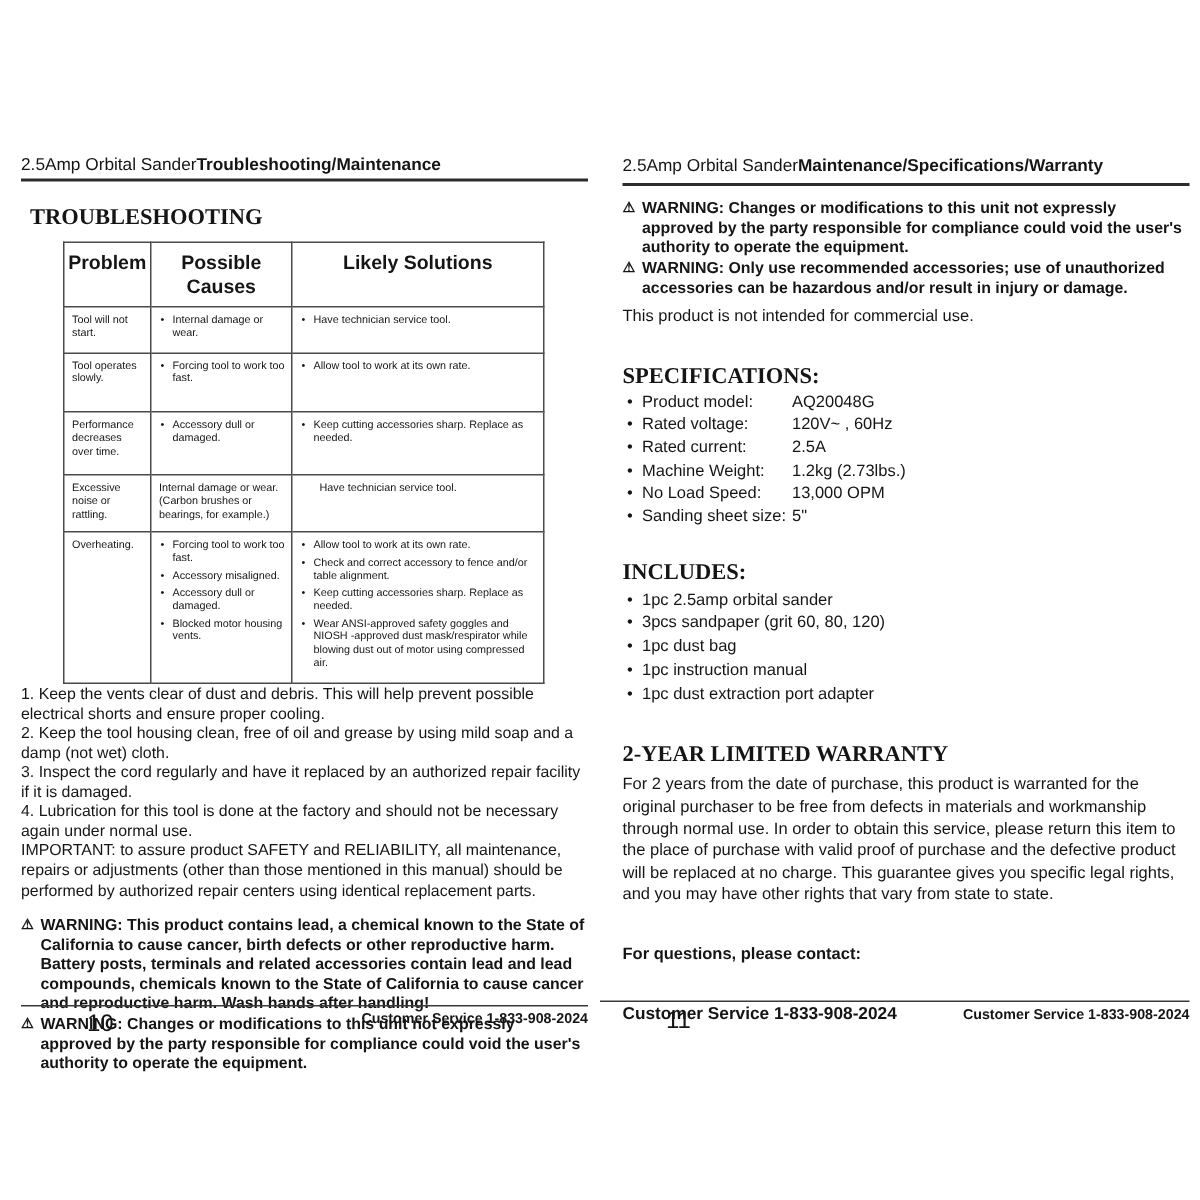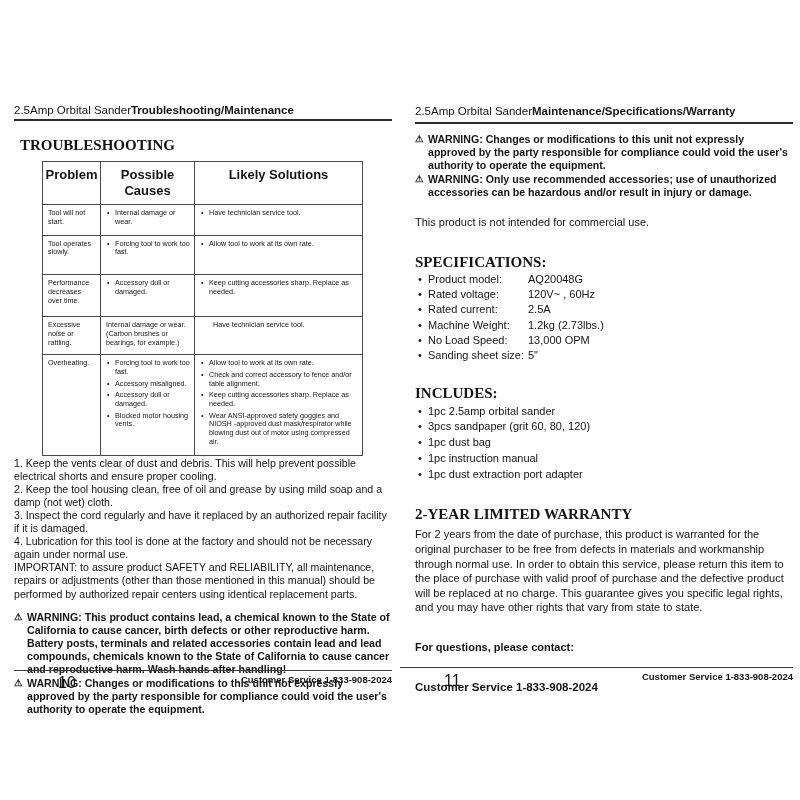--- a/index.html
+++ b/index.html
@@ -35,21 +35,21 @@
   .mt-body{font-size:10.6px;line-height:1.235;margin-top:1px;}
   .mt-body p{margin:0;}
 
   .warn-block{margin-top:10px;}
   .warn{display:flex;font-weight:bold;font-size:10.6px;line-height:1.235;}
   .warn-icon{flex:none;width:13px;font-size:9.5px;font-weight:bold;}
   .warn + .warn{margin-top:1px;}
 
   .rp{font-size:11px;line-height:1.3;}
   .rp-warns{margin-top:9px;}
-  .notice{margin-top:16px;}
+  .notice{margin-top:5px;}
   .spec-block{margin-top:23px;}
   .spec-row{display:flex;line-height:1.38;padding-left:3px;}
   .spec-bullet{flex:none;width:10px;}
   .spec-label{flex:none;width:100px;}
   .inc-block{margin-top:21px;}
   .inc-row{display:flex;line-height:1.44;padding-left:3px;}
   .warranty-block{margin-top:22px;}
   .warranty-body{margin-top:3px;line-height:1.33;}
   .contact-prompt{font-weight:bold;margin-top:25px;}
   .contact-service{font-weight:bold;margin-top:26px;font-size:11.5px;}

